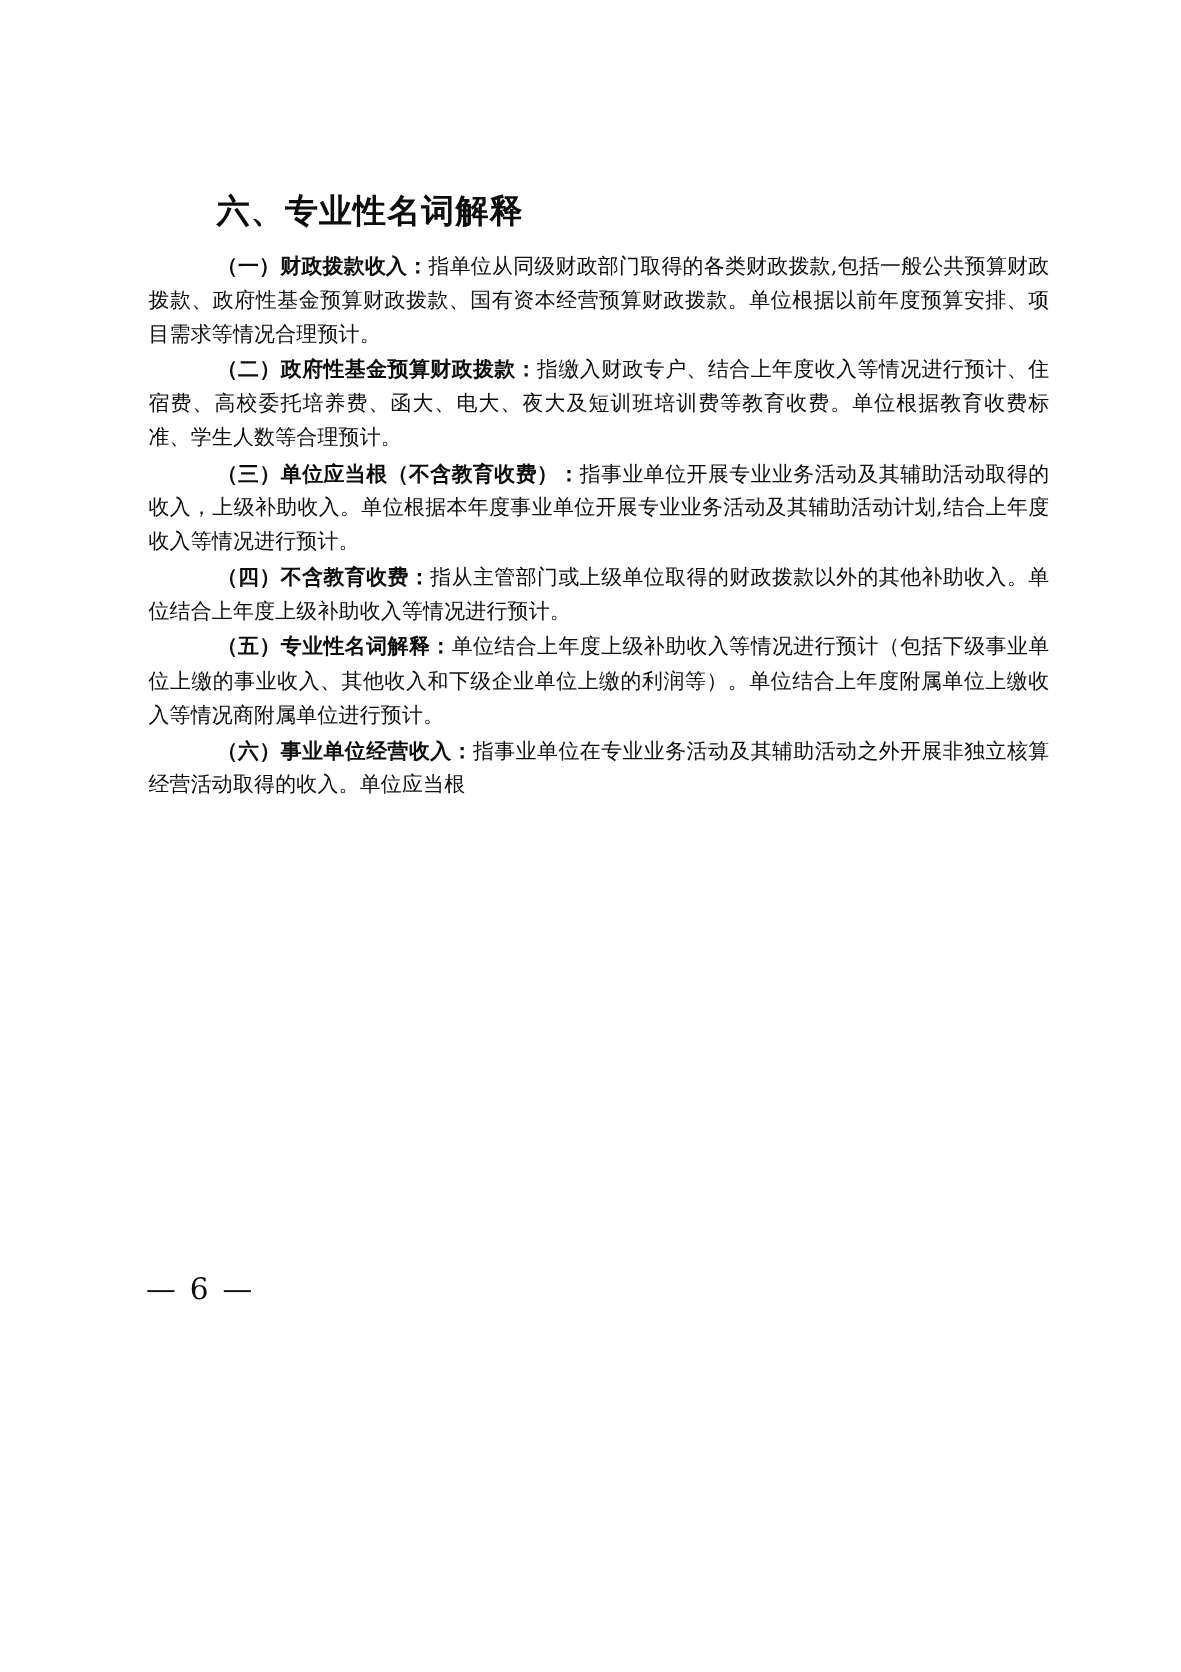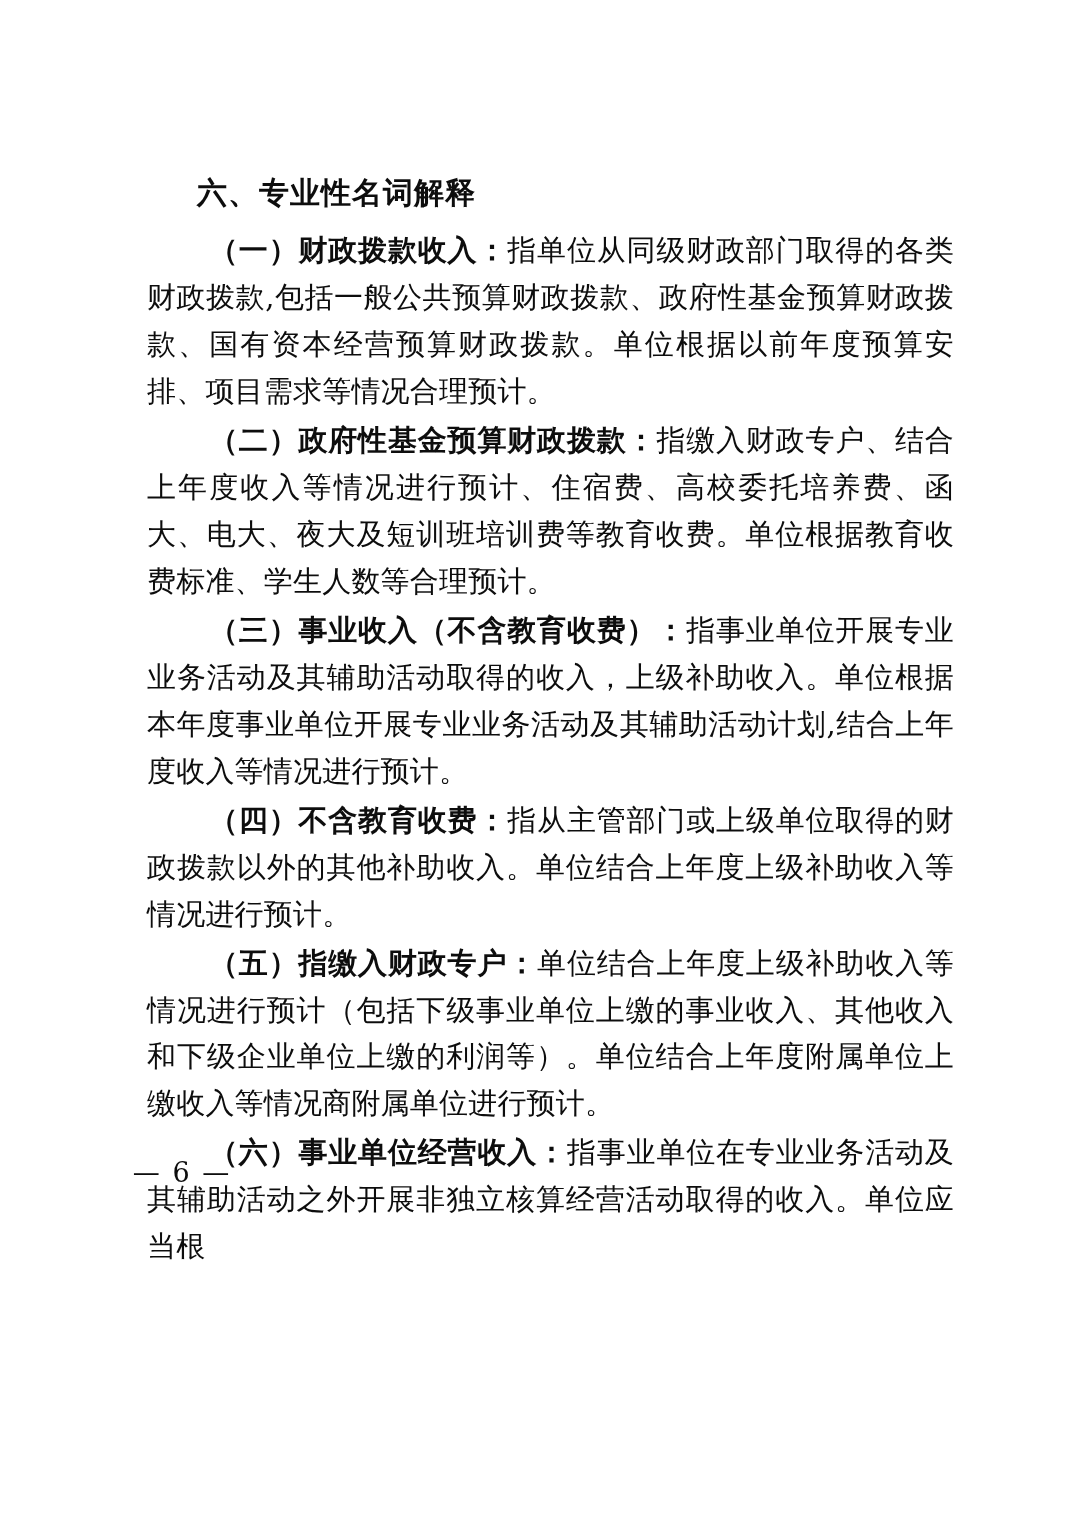--- a/index.html
+++ b/index.html
@@ -25,23 +25,23 @@
   }
   .doc-heading {
     font-size: 30px;
     font-weight: bold;
     letter-spacing: 1px;
     margin: 0 0 12px 0;
     text-indent: 62px;
     line-height: 1.5;
   }
   .para {
-    font-size: 29px;
+    font-size: 19px;
     line-height: 1.62;
-    margin: 0 0 2px 12px;
+    margin: 0 0 2px 0;
     text-align: justify;
     text-justify: inter-ideograph;
     text-indent: 62px;
     letter-spacing: 0.2px;
   }
   .para .lead {
     font-weight: bold;
   }
   .page-number {
     position: absolute;
@@ -68,29 +68,29 @@
 
   <p class="para">
     <span class="lead">（一）财政拨款收入：</span><span>指单位从同级财政部门取得的各类财政拨款,包括一般公共预算财政拨款、政府性基金预算财政拨款、国有资本经营预算财政拨款。单位根据以前年度预算安排、项目需求等情况合理预计。</span>
   </p>
 
   <p class="para">
     <span class="lead">（二）政府性基金预算财政拨款：</span><span>指缴入财政专户、结合上年度收入等情况进行预计、住宿费、高校委托培养费、函大、电大、夜大及短训班培训费等教育收费。单位根据教育收费标准、学生人数等合理预计。</span>
   </p>
 
   <p class="para">
-    <span class="lead">（三）事业收入（不含教育收费）：</span><span>指事业单位开展专业业务活动及其辅助活动取得的收入，上级补助收入。单位根据本年度事业单位开展专业业务活动及其辅助活动计划,结合上年度收入等情况进行预计。</span>
+    <span class="lead">（三）单位应当根（不含教育收费）：</span><span>指事业单位开展专业业务活动及其辅助活动取得的收入，上级补助收入。单位根据本年度事业单位开展专业业务活动及其辅助活动计划,结合上年度收入等情况进行预计。</span>
   </p>
 
   <p class="para">
     <span class="lead">（四）不含教育收费：</span><span>指从主管部门或上级单位取得的财政拨款以外的其他补助收入。单位结合上年度上级补助收入等情况进行预计。</span>
   </p>
 
   <p class="para">
-    <span class="lead">（五）指缴入财政专户：</span><span>单位结合上年度上级补助收入等情况进行预计（包括下级事业单位上缴的事业收入、其他收入和下级企业单位上缴的利润等）。单位结合上年度附属单位上缴收入等情况商附属单位进行预计。</span>
+    <span class="lead">（五）专业性名词解释：</span><span>单位结合上年度上级补助收入等情况进行预计（包括下级事业单位上缴的事业收入、其他收入和下级企业单位上缴的利润等）。单位结合上年度附属单位上缴收入等情况商附属单位进行预计。</span>
   </p>
 
   <p class="para">
     <span class="lead">（六）事业单位经营收入：</span><span>指事业单位在专业业务活动及其辅助活动之外开展非独立核算经营活动取得的收入。单位应当根</span>
   </p>
 
   <div class="page-number">
     <span class="pn-inner">— 6 —</span>
   </div>
 

